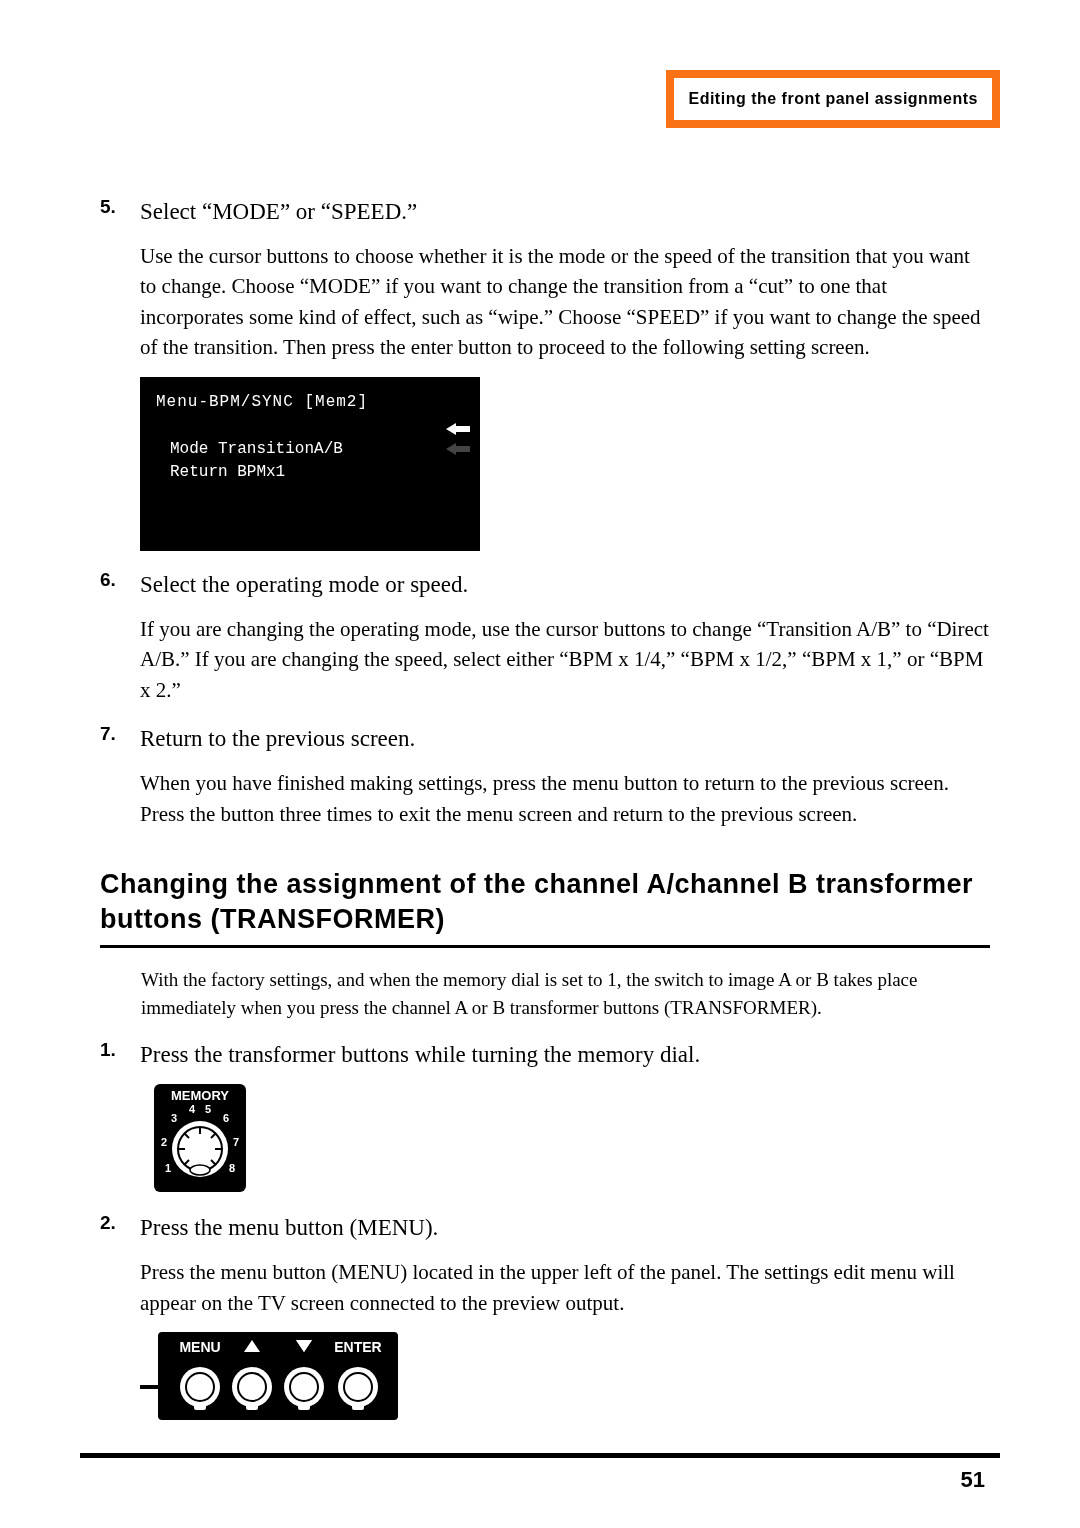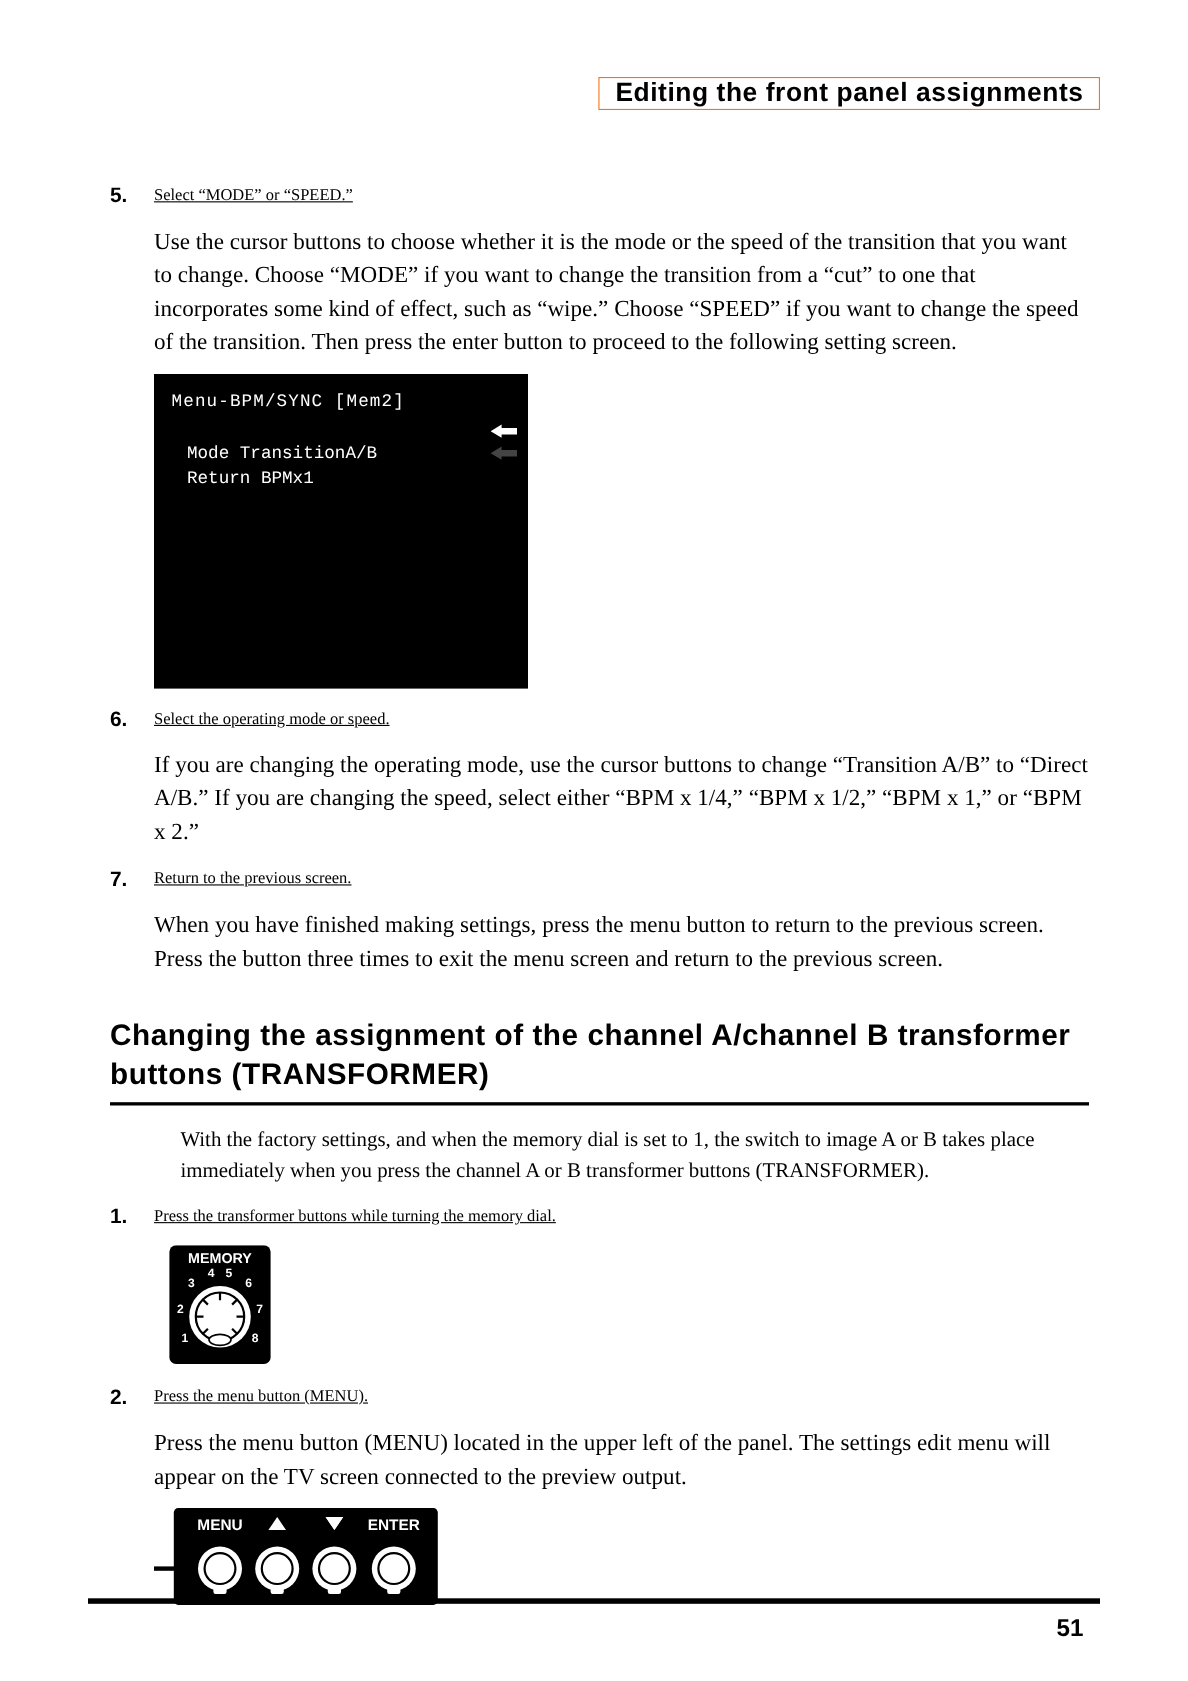--- a/index.html
+++ b/index.html
@@ -13,26 +13,26 @@
     box-sizing: border-box;
     position: relative;
   }
   .page {
     padding: 70px 80px 60px 80px;
     box-sizing: border-box;
     position: relative;
     height: 100%;
   }
   .header-box {
-    border: 1px solid #f97316;
+    border: 8px solid #f97316;
     display: inline-block;
-    padding: 0 14px;
-    font-family: Arial, Helvetica, sans-serif;
-    font-weight: bold;
-    font-size: 24px;
+    padding: 12px 14px;
+    font-family: Arial, Helvetica, sans-serif;
+    font-weight: bold;
+    font-size: 16px;
     letter-spacing: 0.5px;
     float: right;
     margin-bottom: 50px;
   }
   .clear { clear: both; }
   .content {
     margin-left: 20px;
     margin-right: 10px;
   }
   .step {
@@ -41,36 +41,35 @@
     margin-top: 18px;
   }
   .step-num {
     font-family: Arial, Helvetica, sans-serif;
     font-weight: bold;
     font-size: 19px;
     width: 40px;
     flex: 0 0 40px;
   }
   .step-text {
-    font-size: 15px;
+    font-size: 23px;
     line-height: 1.35;
     flex: 1;
-    text-decoration: underline;
   }
   .step-body {
     margin-left: 40px;
     font-size: 21px;
     line-height: 1.45;
     margin-top: 14px;
     margin-bottom: 14px;
   }
   .lcd-screen {
     margin-left: 40px;
     width: 340px;
-    height: 286px;
+    height: 174px;
     background: #000;
     color: #fff;
     font-family: "Courier New", monospace;
     font-size: 16px;
     padding: 14px 16px;
     box-sizing: border-box;
     line-height: 1.4;
     position: relative;
     margin-bottom: 18px;
     margin-top: 10px;
@@ -96,21 +95,21 @@
     margin: 38px 0 0 0;
     line-height: 1.3;
   }
   .rule {
     height: 3px;
     background: #000;
     margin-top: 8px;
     margin-bottom: 18px;
   }
   .intro {
-    margin-left: 64px;
+    margin-left: 41px;
     font-size: 19px;
     line-height: 1.45;
     margin-bottom: 10px;
   }
   .memory-dial {
     margin-left: 40px;
     margin-top: 14px;
     margin-bottom: 18px;
   }
   .memory-dial svg { display: block; }

